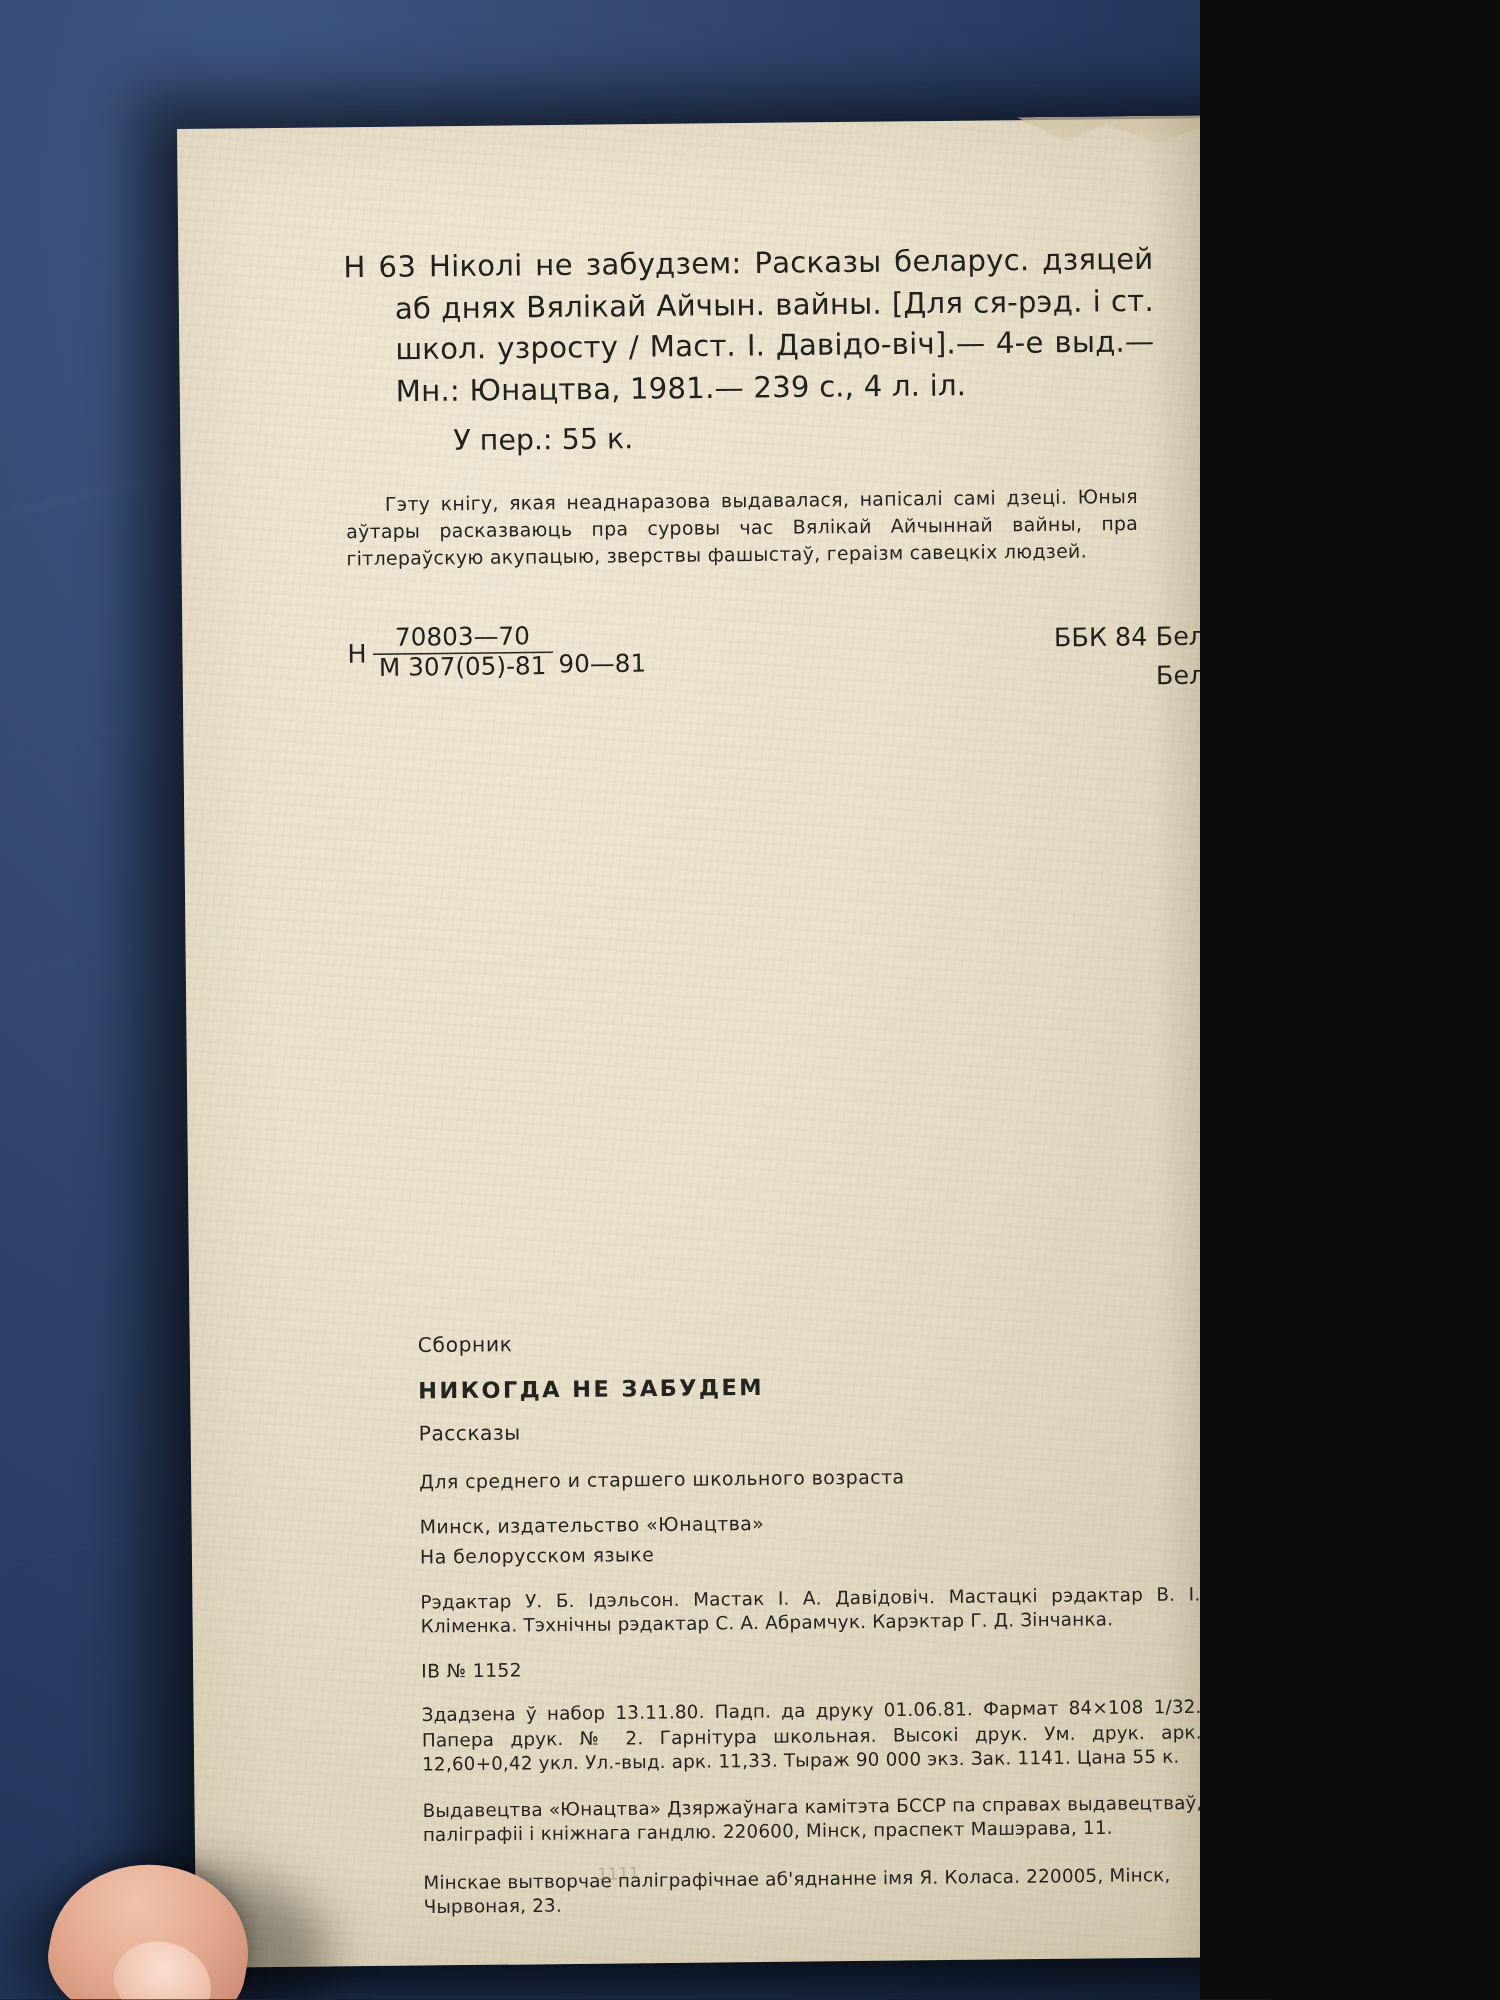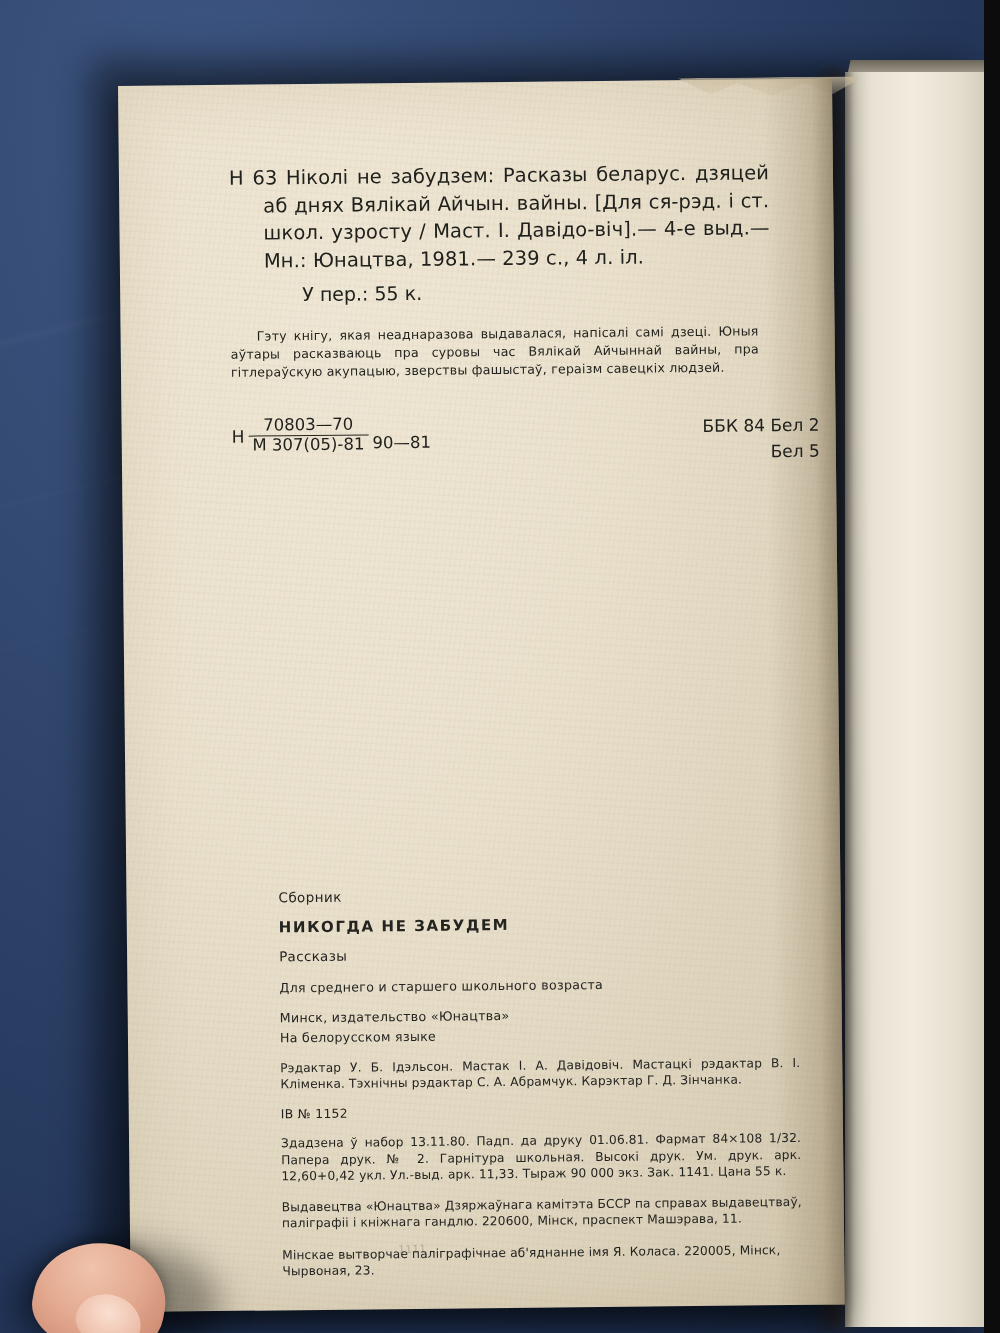--- a/index.html
+++ b/index.html
@@ -2,21 +2,21 @@
 <html><head>
 <meta charset="utf-8">
 <style>
   html, body {
     margin: 0;
     padding: 0;
     background: #0c0c0c;
   }
   #page {
     position: relative;
-    width: 984px;
+    width: 800px;
     height: 1333px;
     overflow: hidden;
     font-family: "Liberation Serif", serif;
     background: #2c4268;
   }
 
   
   .bg-blue {
     position: absolute;
     inset: 0;

